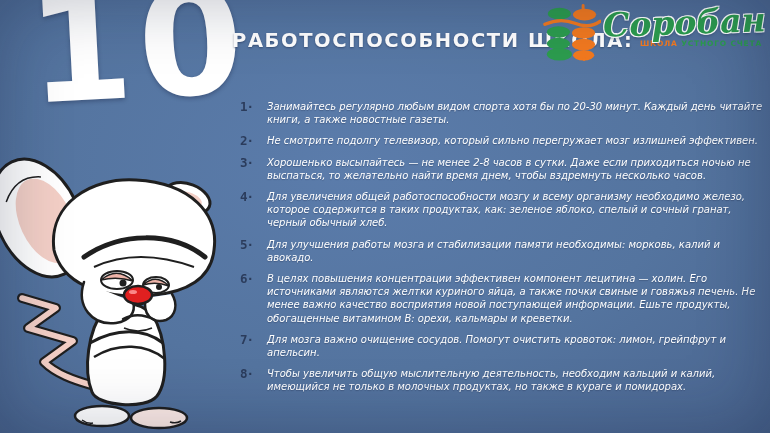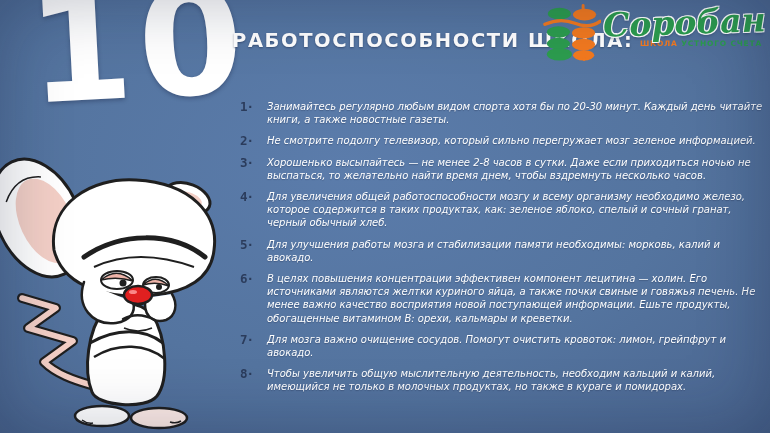--- a/index.html
+++ b/index.html
@@ -120,41 +120,41 @@
     <path d="M128,198 Q142,204 156,198" fill="none" stroke="#1f1f1f" stroke-width="1.5"></path>
   </svg>
 
   <div class="list">
     <div class="item">
       <span class="marker"><span>1</span><span>·</span></span>
       <span class="itext">Занимайтесь регулярно любым видом спорта хотя бы по 20-30 минут. Каждый день читайте книги, а также новостные газеты.</span>
     </div>
     <div class="item">
       <span class="marker"><span>2</span><span>·</span></span>
-      <span class="itext">Не смотрите подолгу телевизор, который сильно перегружает мозг зеленое информацией.</span>
+      <span class="itext">Не смотрите подолгу телевизор, который сильно перегружает мозг излишней эффективен.</span>
     </div>
     <div class="item">
       <span class="marker"><span>3</span><span>·</span></span>
       <span class="itext">Хорошенько высыпайтесь — не менее 2-8 часов в сутки. Даже если приходиться ночью не выспаться, то желательно найти время днем, чтобы вздремнуть несколько часов.</span>
     </div>
     <div class="item">
       <span class="marker"><span>4</span><span>·</span></span>
       <span class="itext">Для увеличения общей работоспособности мозгу и всему организму необходимо железо, которое содержится в таких продуктах, как: зеленое яблоко, спелый и сочный гранат, черный обычный хлеб.</span>
     </div>
     <div class="item">
       <span class="marker"><span>5</span><span>·</span></span>
       <span class="itext">Для улучшения работы мозга и стабилизации памяти необходимы: морковь, калий и авокадо.</span>
     </div>
     <div class="item">
       <span class="marker"><span>6</span><span>·</span></span>
       <span class="itext">В целях повышения концентрации эффективен компонент лецитина — холин. Его источниками являются желтки куриного яйца, а также почки свиные и говяжья печень. Не менее важно качество восприятия новой поступающей информации. Ешьте продукты, обогащенные витамином В: орехи, кальмары и креветки.</span>
     </div>
     <div class="item">
       <span class="marker"><span>7</span><span>·</span></span>
-      <span class="itext">Для мозга важно очищение сосудов. Помогут очистить кровоток: лимон, грейпфрут и авокадо.</span>
+      <span class="itext">Для мозга важно очищение сосудов. Помогут очистить кровоток: лимон, грейпфрут и апельсин.</span>
     </div>
     <div class="item">
       <span class="marker"><span>8</span><span>·</span></span>
       <span class="itext">Чтобы увеличить общую мыслительную деятельность, необходим кальций и калий, имеющийся не только в молочных продуктах, но также в кураге и помидорах.</span>
     </div>
 
   </div>
 
 </div>
 

